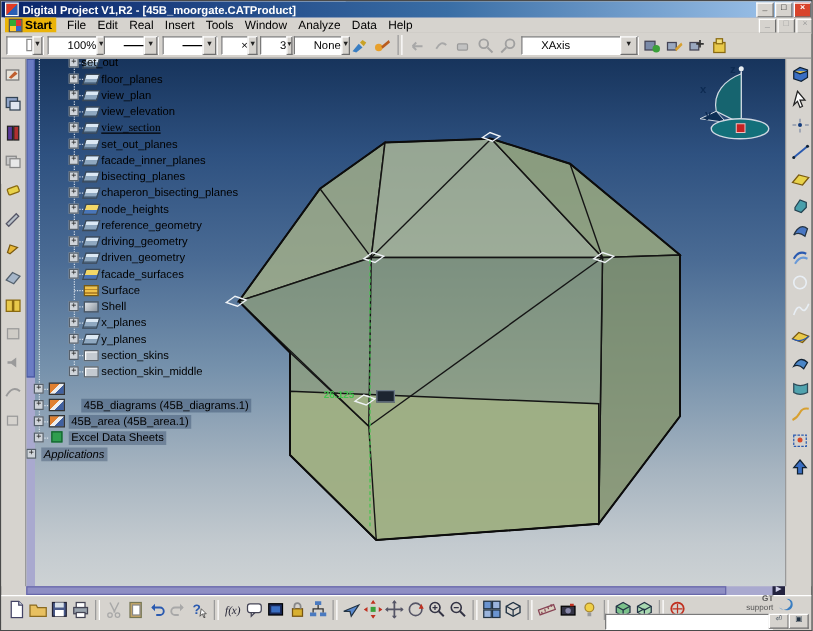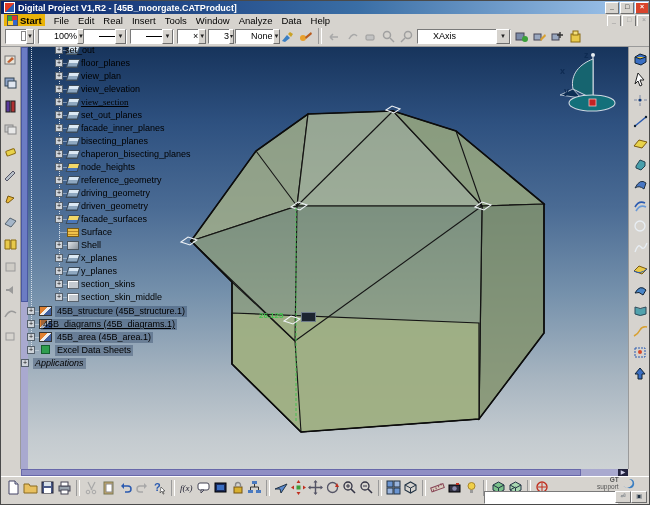--- a/index.html
+++ b/index.html
@@ -451,24 +451,23 @@
       <span class="tlabel" style="left:80px;top:265px;">y_planes</span>
     <span class="texp" style="left:54px;top:279px;">+</span>
       <span class="tico skin" style="left:66px;top:279px;"></span>
       <span class="tlabel" style="left:80px;top:278px;">section_skins</span>
     <span class="texp" style="left:54px;top:292px;">+</span>
       <span class="tico skin" style="left:66px;top:292px;"></span>
       <span class="tlabel" style="left:80px;top:291px;">section_skin_middle</span>
 
     <span class="texp" style="left:26px;top:306px;">+</span>
       <span class="tico product" style="left:38px;top:305px;"></span>
-      <span class="tlabel shaded" style="left:54px;top:305px;">45B_structure (45B_structure.1)</span>
     <span class="texp" style="left:26px;top:319px;">+</span>
       <span class="tico product" style="left:38px;top:318px;"></span>
-      <span class="tlabel shaded" style="left:40px;top:318px;text-decoration:underline;">45B_diagrams (45B_diagrams.1)</span>
+      <span class="tlabel shaded" style="left:64px;top:318px;">45B_diagrams (45B_diagrams.1)</span>
     <span class="texp" style="left:26px;top:332px;">+</span>
       <span class="tico product" style="left:38px;top:331px;"></span>
       <span class="tlabel shaded" style="left:54px;top:331px;">45B_area (45B_area.1)</span>
     <span class="texp" style="left:26px;top:345px;">+</span>
       <span class="tico excel" style="left:40px;top:344px;"></span>
       <span class="tlabel shaded" style="left:54px;top:344px;">Excel Data Sheets</span>
     <span class="texp" style="left:20px;top:358px;">+</span>
       <span class="tlabel shaded" style="left:32px;top:357px;font-style:italic;">Applications</span>
   </div>
 

